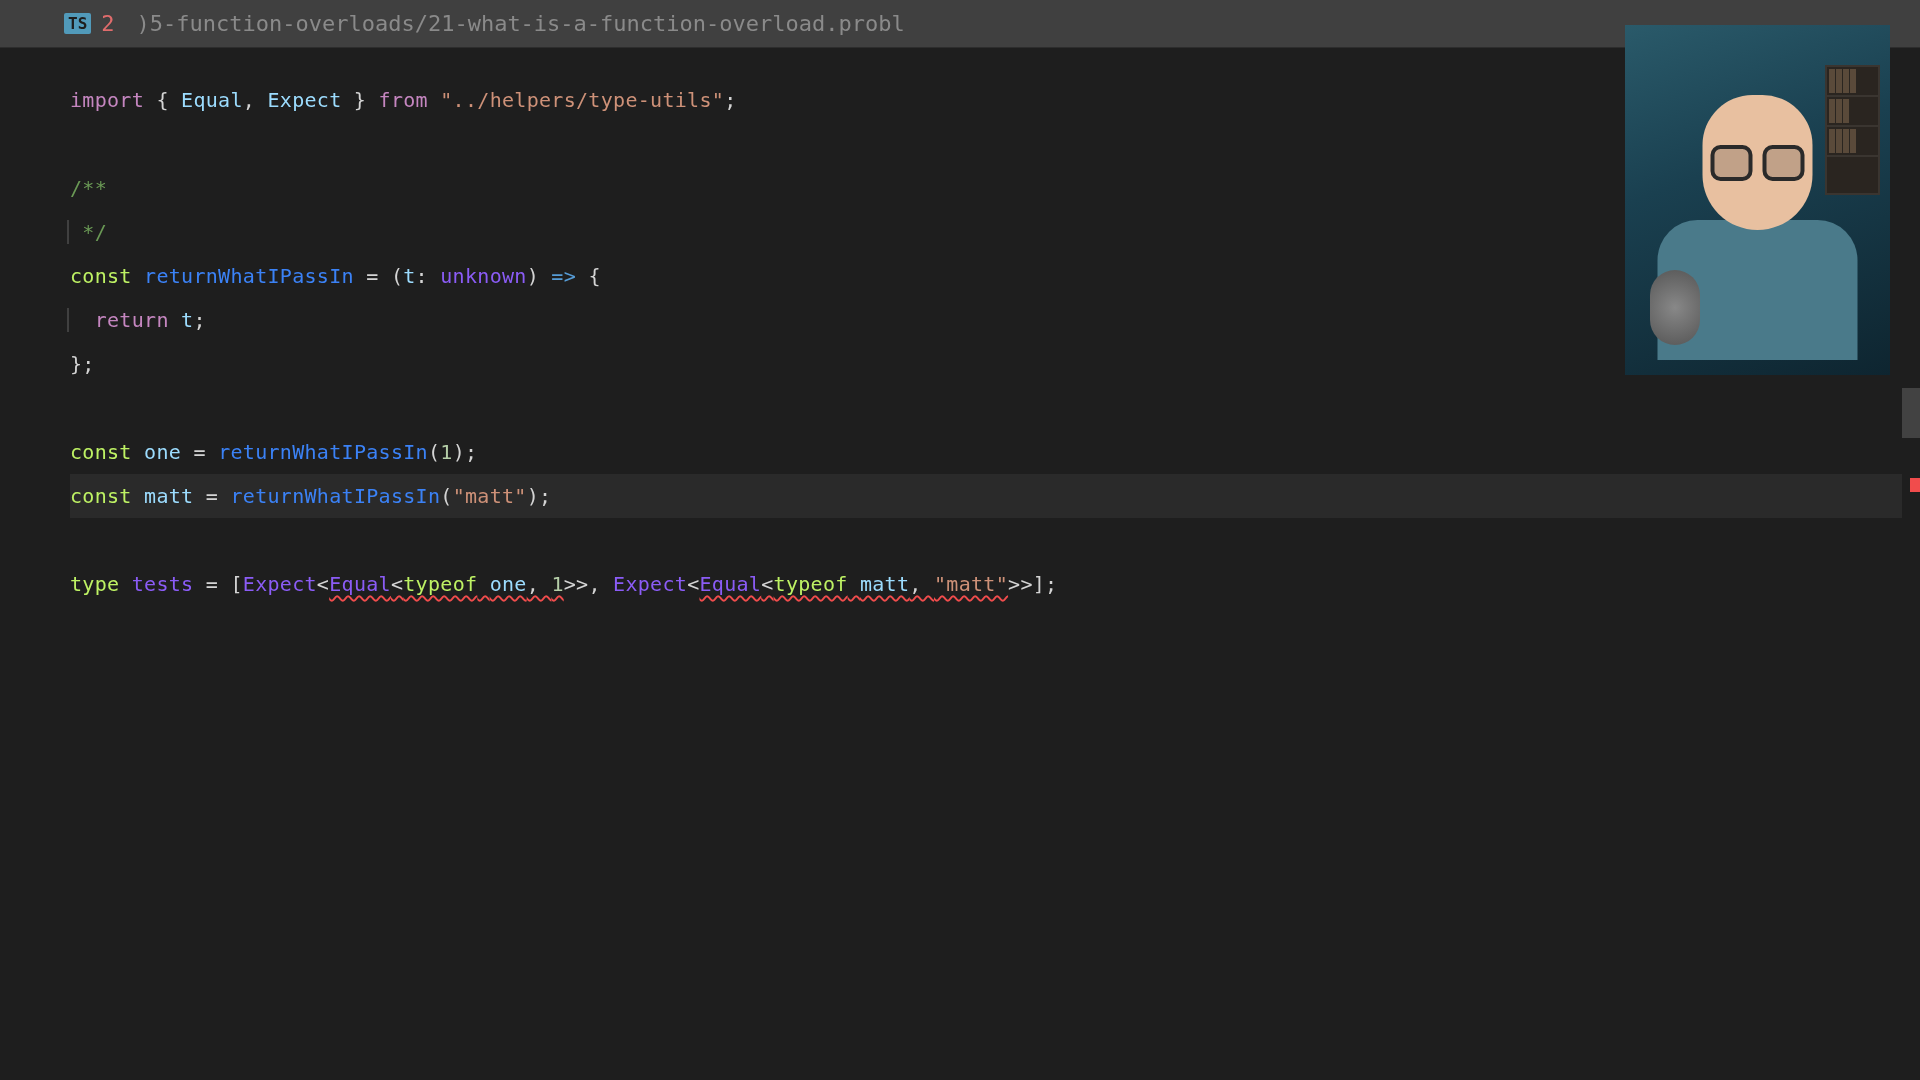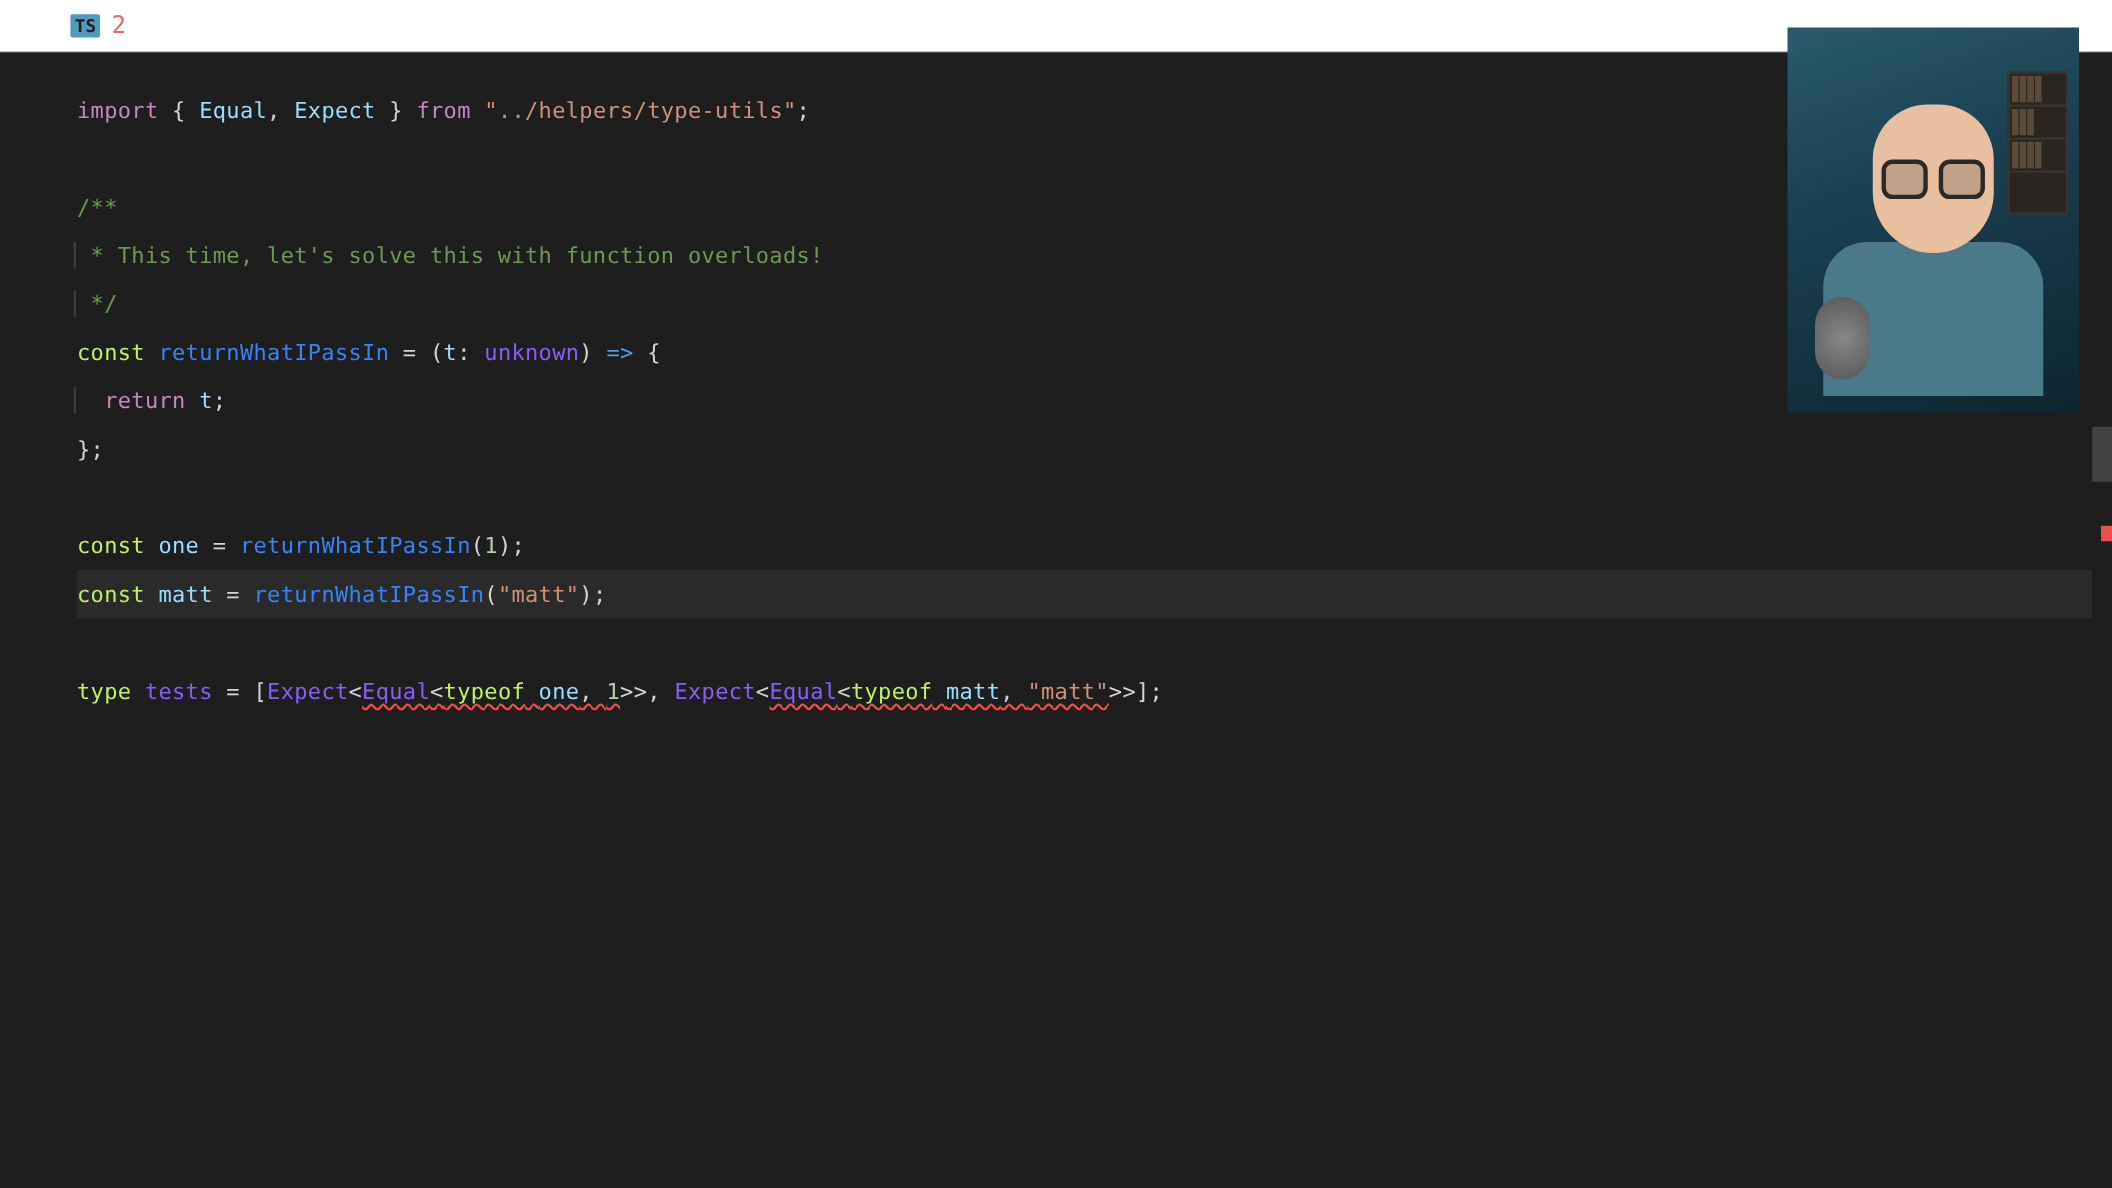--- a/index.html
+++ b/index.html
@@ -11,21 +11,21 @@
       background: #1e1e1e;
       font-family: 'Menlo', 'Monaco', 'Consolas', monospace;
       color: #d4d4d4;
       width: 1920px;
       height: 1080px;
       overflow: hidden;
       position: relative;
     }
     .tab-bar {
       height: 48px;
-      background: #ffffff;
+      background: #404040;
       display: flex;
       align-items: center;
       padding-left: 50px;
       font-size: 22px;
       border-bottom: 1px solid #2d2d2d;
     }
     .tab {
       display: flex;
       align-items: center;
       gap: 10px;
@@ -193,27 +193,27 @@
     }
   </style>
 </head>
 <body>
 
 <div class="tab-bar">
   <div class="tab">
     <span class="ts-icon">TS</span>
     <span class="tab-badge">2</span>
   </div>
+  <span class="breadcrumb">)5-function-overloads/21-what-is-a-function-overload.probl</span>
 </div>
 
 <div class="editor">
   <div class="line"><span class="kw">import</span><span class="punct"> { </span><span class="var">Equal</span><span class="punct">, </span><span class="var">Expect</span><span class="punct"> } </span><span class="kw">from</span><span> </span><span class="str">"../helpers/type-utils"</span><span class="punct">;</span></div>
   <div class="line">&nbsp;</div>
   <div class="line"><span class="comment">/**</span></div>
-  <div class="line"><span class="comment-border"></span><span class="comment"> * This time, let's solve this with function overloads!</span></div>
   <div class="line"><span class="comment-border"></span><span class="comment"> */</span></div>
   <div class="line"><span class="kw-storage">const</span><span> </span><span class="fn">returnWhatIPassIn</span><span> </span><span class="op">=</span><span> </span><span class="punct">(</span><span class="var">t</span><span class="punct">: </span><span class="type">unknown</span><span class="punct">)</span><span> </span><span class="arrow">=&gt;</span><span> </span><span class="punct">{</span></div>
   <div class="line"><span class="comment-border"></span><span>  </span><span class="kw">return</span><span> </span><span class="var">t</span><span class="punct">;</span></div>
   <div class="line"><span class="punct">};</span></div>
   <div class="line">&nbsp;</div>
   <div class="line"><span class="kw-storage">const</span><span> </span><span class="var">one</span><span> </span><span class="op">=</span><span> </span><span class="fn">returnWhatIPassIn</span><span class="punct">(</span><span class="num">1</span><span class="punct">)</span><span class="punct">;</span></div>
   <div class="line highlight"><span class="kw-storage">const</span><span> </span><span class="var">matt</span><span> </span><span class="op">=</span><span> </span><span class="fn">returnWhatIPassIn</span><span class="punct">(</span><span class="str">"matt"</span><span class="punct">)</span><span class="punct">;</span></div>
   <div class="line">&nbsp;</div>
   <div class="line"><span class="kw-storage">type</span><span> </span><span class="type">tests</span><span> </span><span class="op">=</span><span> </span><span class="punct">[</span><span class="type">Expect</span><span class="punct">&lt;</span><span class="type wavy">Equal</span><span class="punct wavy">&lt;</span><span class="kw-storage wavy">typeof</span><span class="wavy"> </span><span class="var wavy">one</span><span class="punct wavy">, </span><span class="num wavy">1</span><span class="punct">&gt;&gt;</span><span class="punct">, </span><span class="type">Expect</span><span class="punct">&lt;</span><span class="type wavy">Equal</span><span class="punct wavy">&lt;</span><span class="kw-storage wavy">typeof</span><span class="wavy"> </span><span class="var wavy">matt</span><span class="punct wavy">, </span><span class="str wavy">"matt"</span><span class="punct">&gt;&gt;</span><span class="punct">]</span><span class="punct">;</span></div>
 </div>

